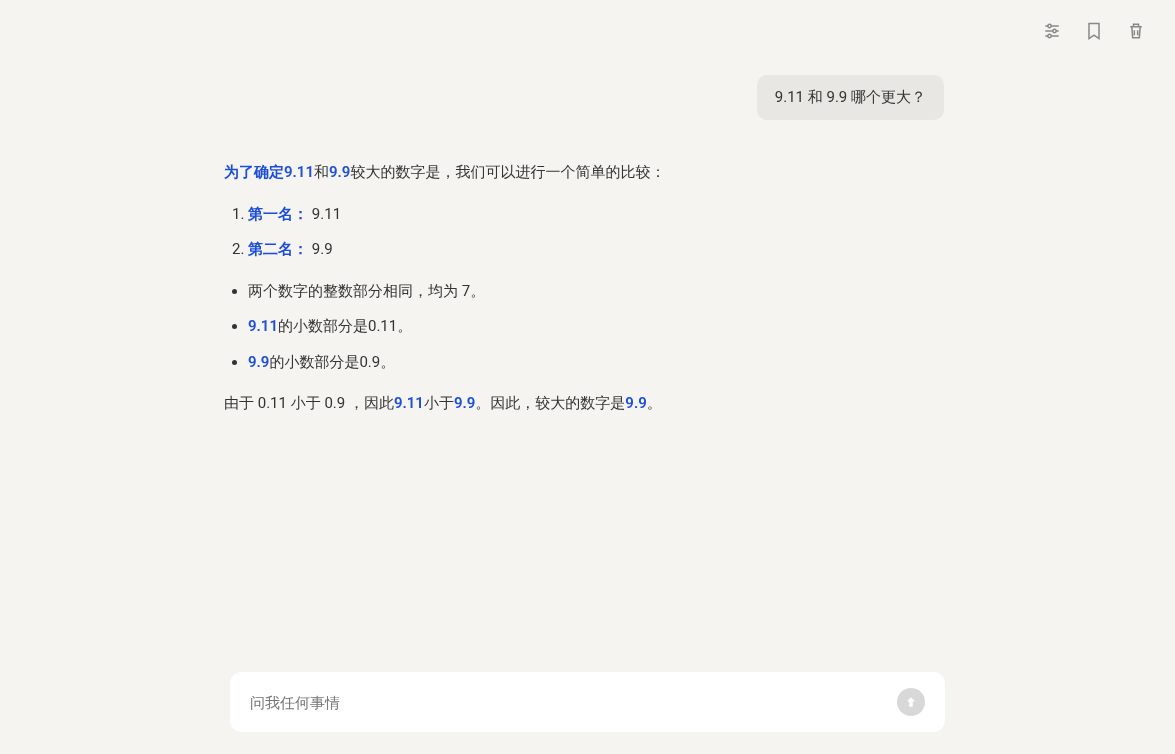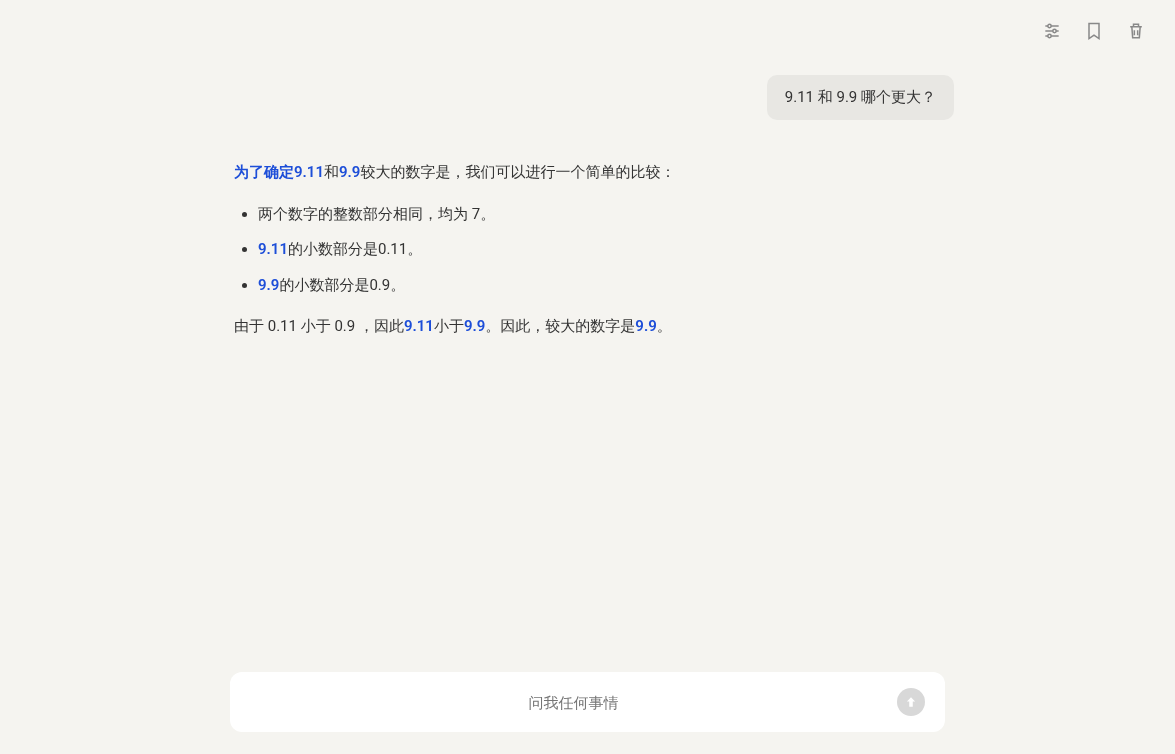--- a/index.html
+++ b/index.html
@@ -35,21 +35,21 @@
     .icon-btn svg {
       width: 20px;
       height: 20px;
       stroke: currentColor;
       fill: none;
       stroke-width: 1.8;
     }
     .conversation {
       position: absolute;
       top: 75px;
-      left: 234px;
+      left: 224px;
       width: 720px;
     }
     .user-bubble {
       background: #e8e7e3;
       border-radius: 10px;
       padding: 13px 18px;
       float: right;
       margin-bottom: 40px;
       font-size: 15px;
       color: #333;
@@ -96,21 +96,20 @@
       align-items: center;
       justify-content: space-between;
     }
     .input-placeholder {
       color: #0f172a;
       font-size: 15px;
       flex: 1;
       border: none;
       outline: none;
       background: transparent;
-      text-align: center;
     }
     .send-btn {
       width: 28px;
       height: 28px;
       border-radius: 50%;
       background: #d8d8d8;
       display: flex;
       align-items: center;
       justify-content: center;
       cursor: pointer;
@@ -150,20 +149,28 @@
 <div class="conversation">
   <div class="user-bubble">
     <span>9.11 和 9.9 哪个更大？</span>
   </div>
 
   <div class="assistant-content">
     <p>
       <span class="highlight">为了确定9.11</span><span>和</span><span class="highlight">9.9</span><span>较大的数字是，我们可以进行一个简单的比较：</span>
     </p>
 
+    <ol class="ordered-list">
+      <li>
+        <span>1. </span><span class="highlight">第一名：</span><span> 9.11</span>
+      </li>
+      <li>
+        <span>2. </span><span class="highlight">第二名：</span><span> 9.9</span>
+      </li>
+    </ol>
 
 
     <ul class="bullet-list">
       <li>
         <span>两个数字的整数部分相同，均为 7。</span>
       </li>
       <li>
         <span class="highlight">9.11</span><span>的小数部分是0.11。</span>
       </li>
       <li>

